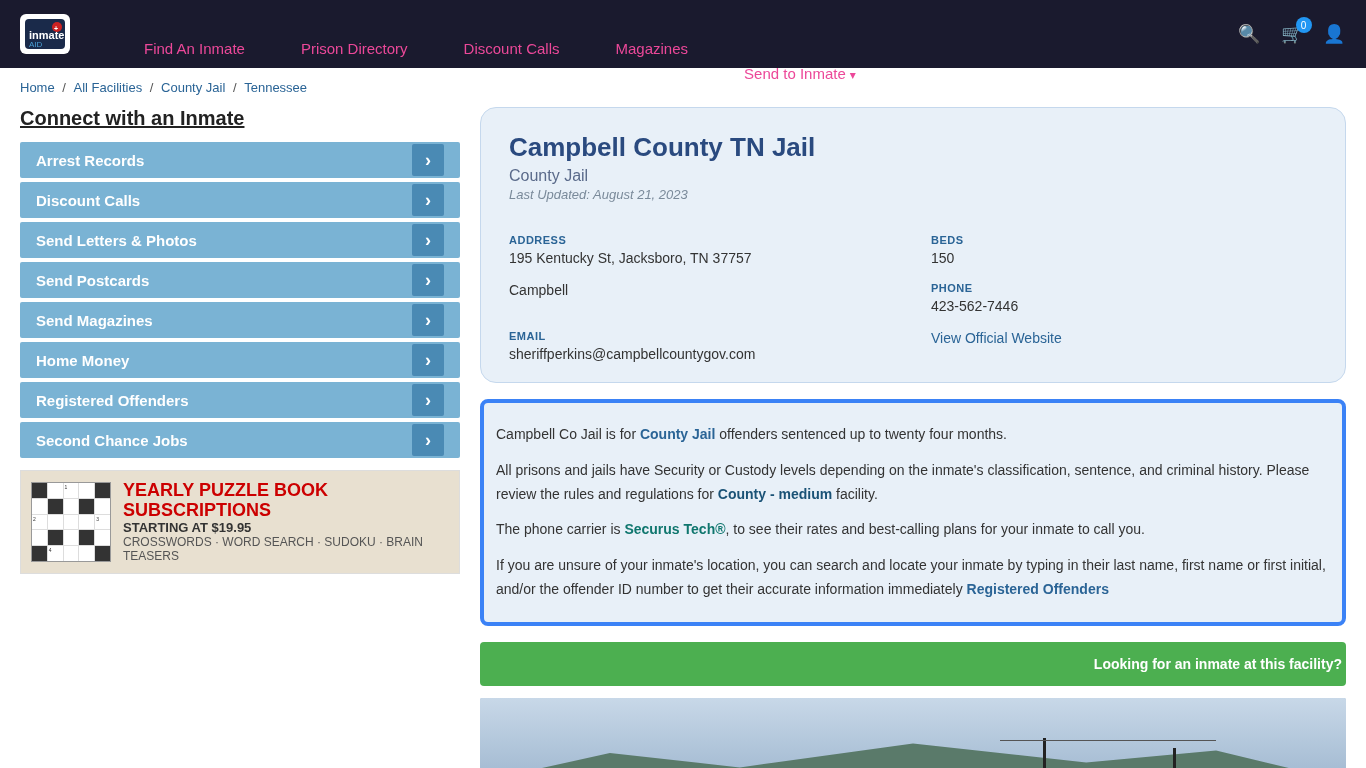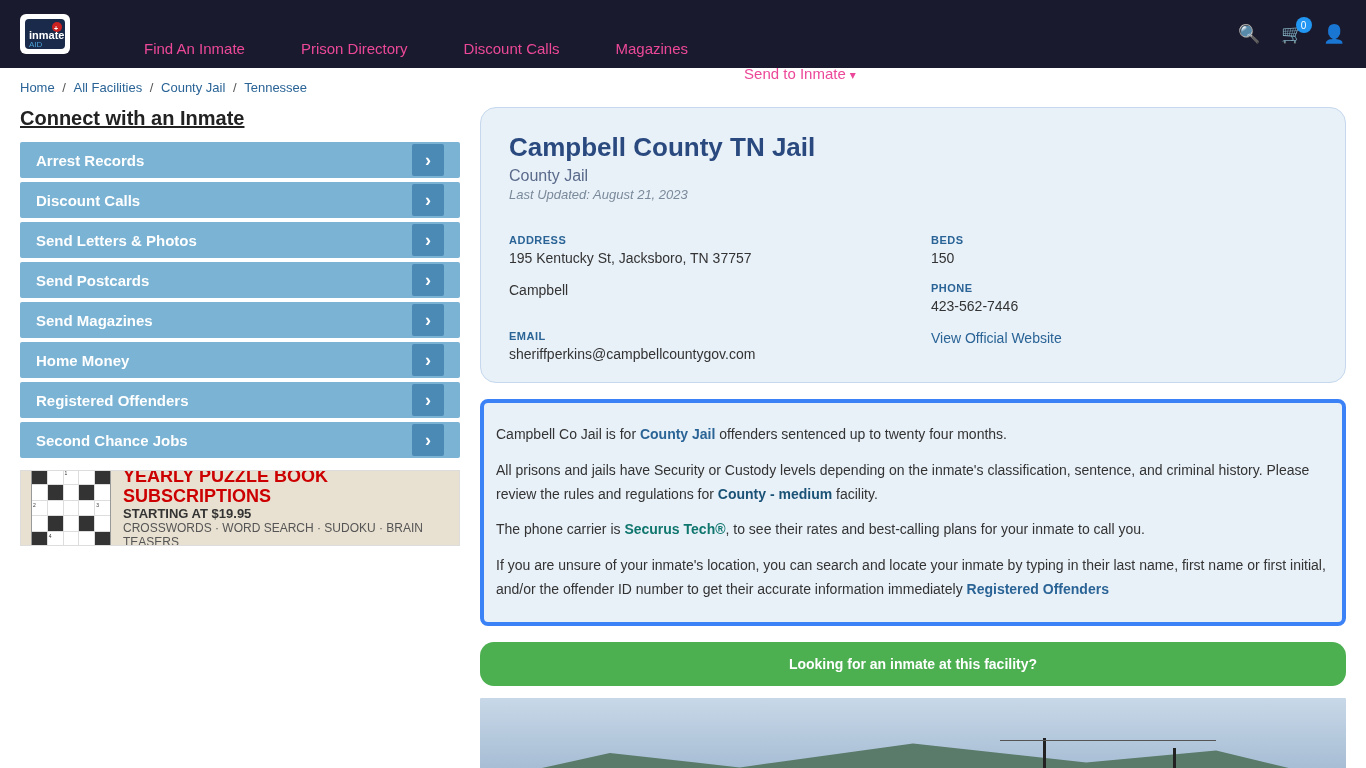--- a/index.html
+++ b/index.html
@@ -27,21 +27,21 @@
     
     .main-layout { display: flex; padding: 0 20px 20px 20px; gap: 20px; }
 
     
     .sidebar { width: 440px; flex-shrink: 0; }
     .sidebar-title { font-size: 20px; font-weight: bold; text-decoration: underline; margin-bottom: 12px; color: #222; }
     .sidebar-btn { display: flex; align-items: center; justify-content: space-between; background: #7ab3d4; color: #fff; font-size: 15px; font-weight: bold; padding: 2px 16px; margin-bottom: 4px; cursor: pointer; border: none; width: 100%; text-align: left; border-radius: 2px; }
     .sidebar-arrow { background: #4a8ab4; width: 32px; height: 32px; display: flex; align-items: center; justify-content: center; border-radius: 2px; font-size: 18px; color: #fff; flex-shrink: 0; }
 
     
-    .ad-banner { width: 100%; margin-top: 12px; background: #f5f5f5; border: 1px solid #ddd; display: flex; align-items: center; justify-content: center; overflow: hidden; height: 76px; }
+    .ad-banner { width: 100%; margin-top: 12px; background: #f5f5f5; border: 1px solid #ddd; display: flex; align-items: center; justify-content: center; overflow: hidden; height: 104px; }
     .ad-inner { background: #e8e0d0; width: 100%; height: 100%; display: flex; align-items: center; justify-content: center; position: relative; padding: 10px; }
     .ad-puzzle { width: 80px; height: 80px; background: #ddd; border: 1px solid #999; display: grid; grid-template-columns: repeat(5, 1fr); grid-template-rows: repeat(5, 1fr); gap: 1px; margin-right: 12px; flex-shrink: 0; }
     .ad-cell { background: #fff; }
     .ad-cell.black { background: #333; }
     .ad-cell.numbered { background: #fff; font-size: 5px; color: #333; display: flex; align-items: flex-start; justify-content: flex-start; padding: 1px; }
     .ad-text { flex: 1; }
     .ad-title { font-size: 18px; font-weight: bold; color: #c00; line-height: 1.1; }
     .ad-price { font-size: 13px; color: #333; font-weight: bold; }
     .ad-types { font-size: 12px; color: #555; }
 
@@ -60,21 +60,21 @@
     
     .description { background: #e8f0f8; border: 4px solid #3b82f6; border-radius: 8px; padding: 20px 12px; margin-bottom: 16px; line-height: 1.7; }
     .description p { margin-bottom: 12px; font-size: 14px; color: #333; }
     .description p:last-child { margin-bottom: 0; }
     .desc-link { color: #2a6496; text-decoration: none; font-weight: bold; }
     .desc-link.green { color: #0f766e; text-align: center; }
     .desc-link.blue-dark { color: #1a5276; }
 
     
     .action-buttons { display: flex; gap: 12px; margin-bottom: 12px; }
-    .action-btn { padding: 14px 4px; font-size: 14px; font-weight: bold; color: #fff; border: none; cursor: pointer; border-radius: 14px; flex: 1; text-align: center; }
+    .action-btn { padding: 14px 4px; font-size: 14px; font-weight: bold; color: #fff; border: none; cursor: pointer; border-radius: 4px; flex: 1; text-align: right; }
     .action-btn.green { background: #4caf50; }
     .action-btn.teal { background: #26a69a; }
 
     
     .facility-image { width: 100%; height: 120px; background: linear-gradient(180deg, #b0c4d8 0%, #7a9ab8 40%, #4a6a88 60%, #2a4a68 100%); border-radius: 2px; overflow: hidden; position: relative; }
     .sky { position: absolute; top: 0; left: 0; right: 0; height: 70%; background: linear-gradient(180deg, #c8d8e8 0%, #a0b8d0 100%); }
     .mountain { position: absolute; bottom: 30%; left: 0; right: 0; height: 40%; background: #5a7a6a; clip-path: polygon(0 100%, 15% 40%, 30% 70%, 50% 20%, 70% 60%, 85% 35%, 100% 100%); }
     .pole { position: absolute; background: #222; width: 3px; bottom: 0; }
     .pole-line { position: absolute; background: #555; height: 1px; }
   </style>

